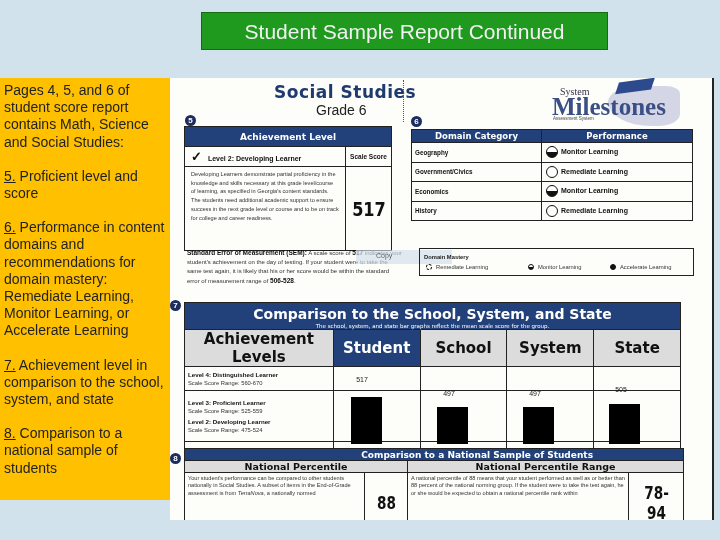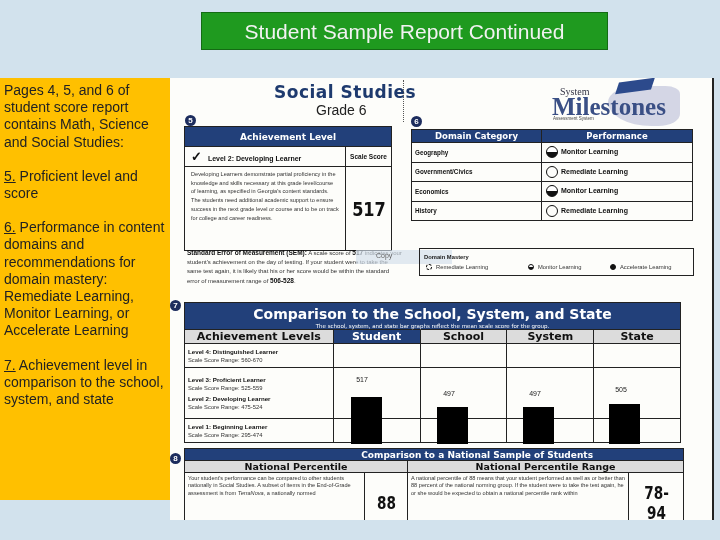--- a/index.html
+++ b/index.html
@@ -69,21 +69,21 @@
   .legend { position: absolute; left: 249px; top: 170px; width: 275px; height: 28px; border: 1px solid #222; font-size: 5.8px; color: #333; }
   .legend .lt { position: absolute; left: 4px; top: 5px; font-weight: bold; color: #222; }
   .legend .li { position: absolute; top: 15px; }
   .legend .dot { display: inline-block; width: 6px; height: 6px; border-radius: 50%; border: 1px solid #111; margin-right: 4px; vertical-align: middle; }
 
   
   .cmp { left: 14px; top: 224px; width: 497px; }
   .cmp .title { text-align: center; height: 27px; padding-top: 2px; }
   .cmp .title .t1 { font-size: 14px; display: block; }
   .cmp .title .t2 { font-size: 5.5px; font-weight: normal; display: block; margin-top: 1px; }
-  .cmp .ch { font-size: 11px; height: 11px; text-align: center; }
+  .cmp .ch { font-size: 15px; height: 11px; text-align: center; }
   .cmp .ch.student { background: #22407a; color: #fff; }
   .cmp .lvl { font-size: 5.8px; line-height: 8px; padding-left: 3px; width: 149px; color: #333; }
   .cmp .lvl b { color: #111; font-size: 6.2px; }
   .bar-area { position: absolute; left: 163px; top: 262px; width: 349px; height: 104px; }
   .bar { position: absolute; bottom: 0; width: 31px; background: #000; }
   .bar-lbl { position: absolute; font-size: 7px; color: #222; width: 40px; text-align: center; }
 
   
   .nat { left: 14px; top: 370px; width: 500px; }
   .nat .title { font-size: 9px; height: 12px; text-align: right; padding-right: 90px; }
@@ -96,20 +96,21 @@
 </head>
 <body>
 
 <div class="slide-title">Student Sample Report Continued</div>
 
 <div class="note-box">
   <p>Pages 4, 5, and 6 of student score report contains Math, Science and Social Studies:</p>
   <p><span class="num">5.</span><span> Proficient level and score</span></p>
   <p><span class="num">6.</span><span> Performance in content domains and recommendations for domain mastery: Remediate Learning, Monitor Learning, or Accelerate Learning</span></p>
   <p><span class="num">7.</span><span> Achievement level in comparison to the school, system, and state</span></p>
+  <p><span class="num">8.</span><span> Comparison to a national sample of students</span></p>
 </div>
 
 <div class="report">
   <div class="right-rule"></div>
 
   <div class="ss-title">Social Studies</div>
   <div class="ss-grade">Grade 6</div>
   <div class="dotted-sep"></div>
 
   <div class="logo">

